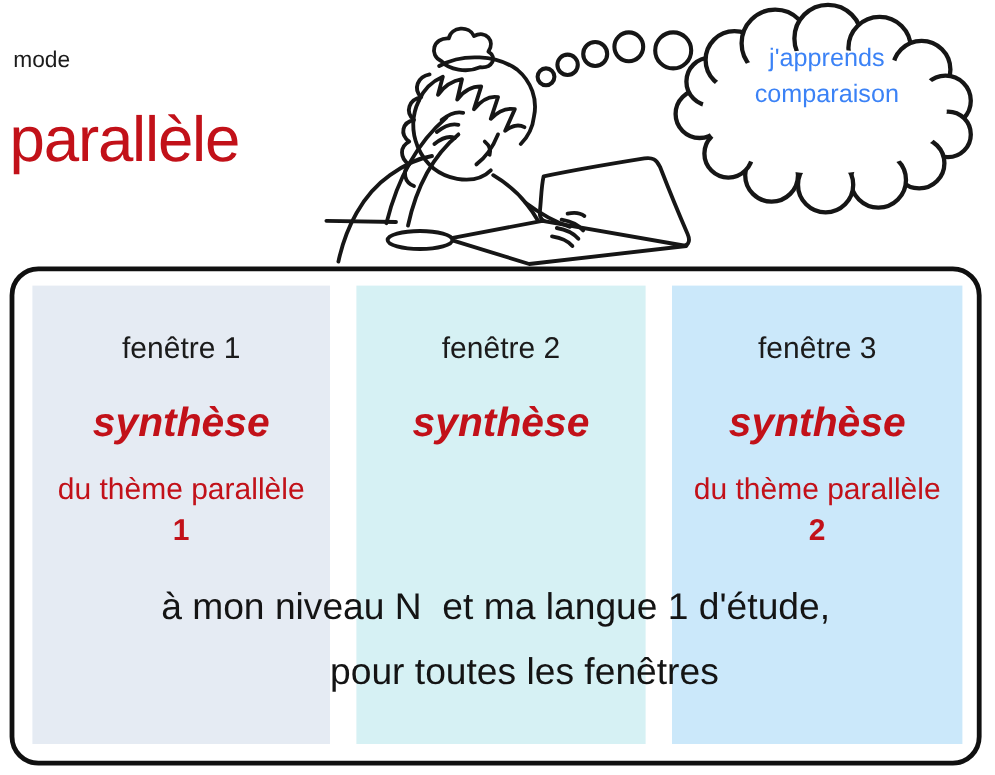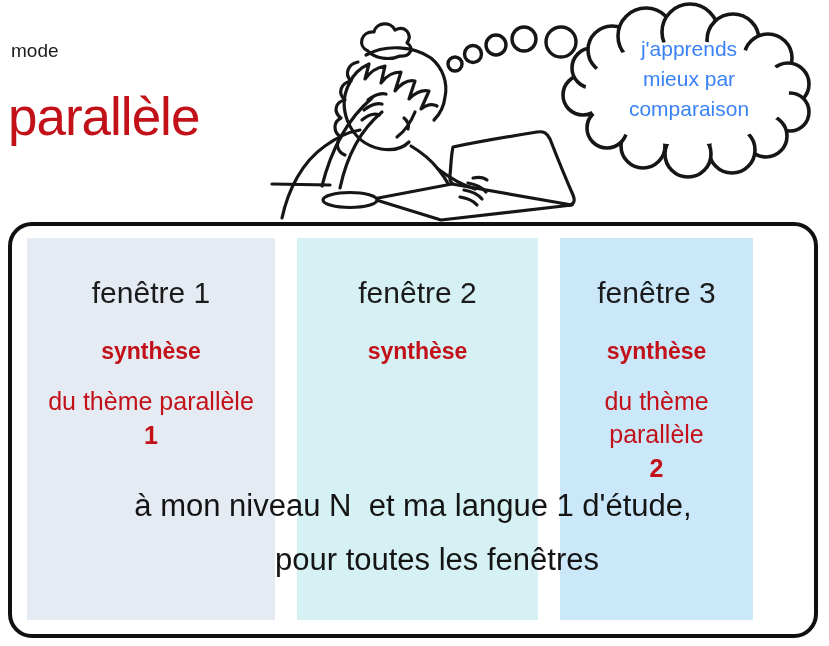--- a/index.html
+++ b/index.html
@@ -22,23 +22,23 @@
     text-align:center;font-size:21px;line-height:30px;color:#3b82f6;
   }
   .thought-text span{display:block;}
   .panel{
     position:absolute;left:8px;top:222px;width:810px;height:416px;
     background:#fff;border:4px solid #101010;border-radius:24px;box-sizing:border-box;z-index:1;
   }
   .win{position:absolute;top:12px;height:382px;text-align:center;padding-top:38px;box-sizing:border-box;}
   .win1{left:15px;width:248px;background:var(--w1);}
   .win2{left:285px;width:241px;background:var(--w2);}
-  .win3{left:548px;width:193px;background:var(--w3);}
-  .win-label{font-size:30px;color:#1b1b1b;margin-bottom:28px;}
-  .win-heading{font-size:23px;font-weight:700;color:var(--red);margin-bottom:20px;}
+  .win3{left:548px;width:242px;background:var(--w3);}
+  .win-label{font-size:25px;color:#1b1b1b;margin-bottom:28px;}
+  .win-heading{font-size:34px;font-weight:700;color:var(--red);margin-bottom:20px;font-style:italic;}
   .win-subtitle{font-size:25px;color:var(--red);line-height:33px;padding:0 6px;}
   .win-emph{font-size:25px;font-weight:700;color:var(--red);line-height:35px;}
   .panel-footer{
     position:absolute;left:0;width:100%;text-align:center;
     font-size:31px;color:#141414;white-space:pre;z-index:5;
   }
   .line1{top:262px;}
   .line2{top:316px;padding-left:24px;}
 </style>
 </head>
@@ -113,21 +113,20 @@
       <circle cx="732" cy="150" r="23" fill="#fff"></circle>
       <circle cx="688" cy="154" r="23" fill="#fff"></circle>
       <circle cx="643" cy="146" r="22" fill="#fff"></circle>
       <circle cx="607" cy="128" r="20" fill="#fff"></circle>
       <ellipse cx="687" cy="93" rx="102" ry="52" fill="#fff" stroke="none"></ellipse>
     </g>
   </svg>
 
   <div class="thought-text">
     <span>j'apprends</span>
-    <span>mieux par</span>
     <span>comparaison</span>
   </div>
 
   <div class="panel">
 
     <div class="win win1">
       <div class="win-label">fenêtre 1</div>
       <div class="win-heading">synthèse</div>
       <div class="win-subtitle">du thème parallèle</div>
       <div class="win-emph">1</div>

